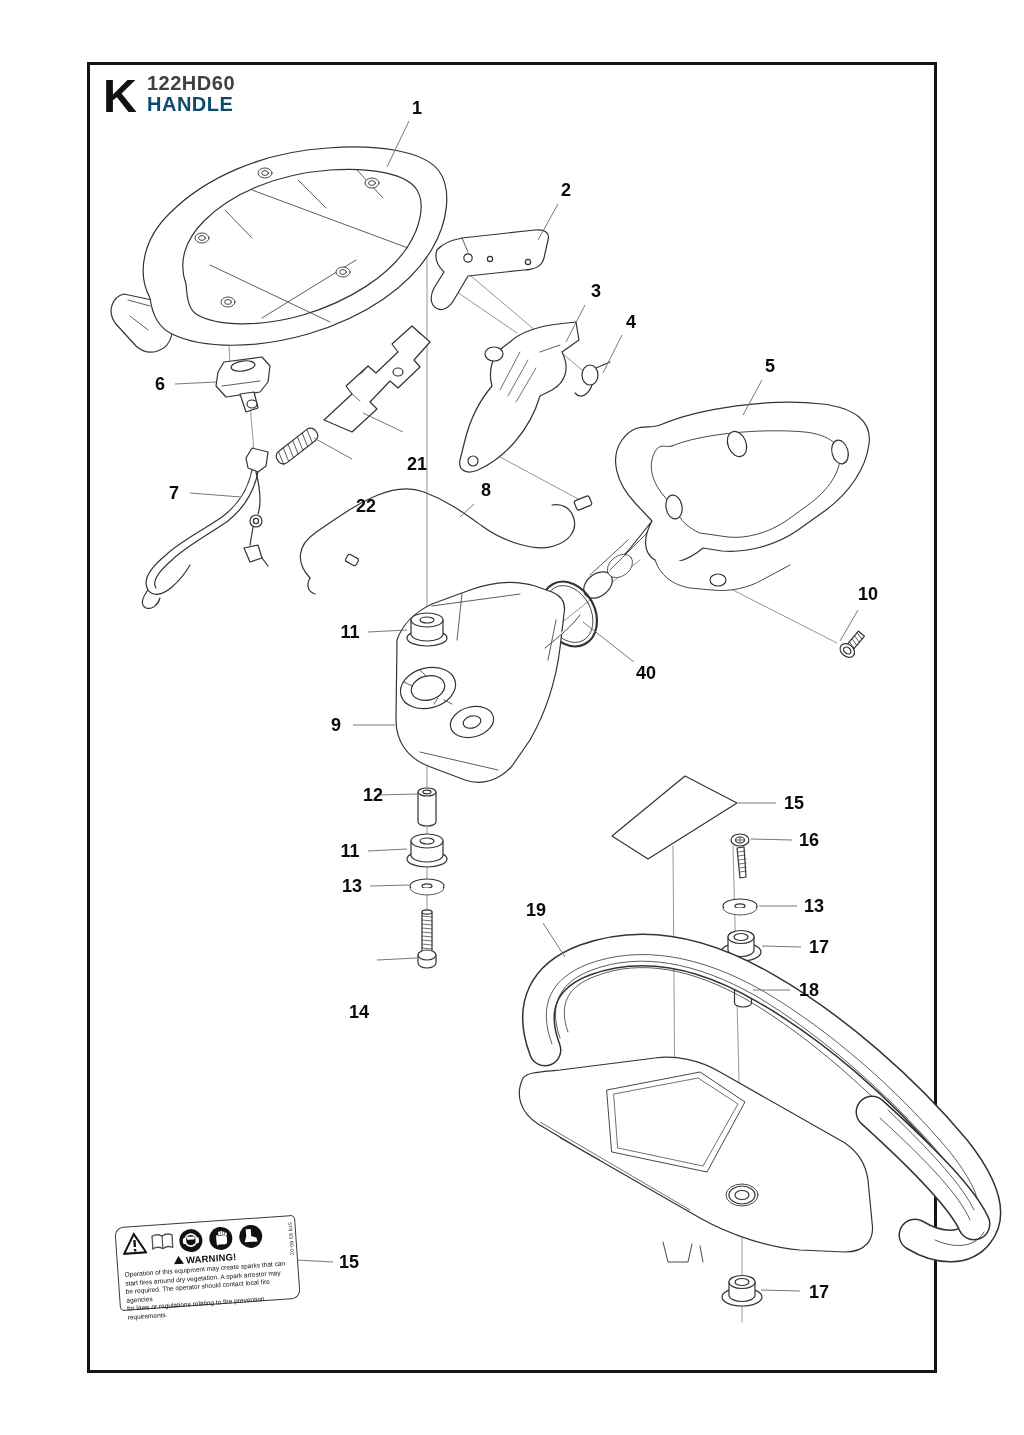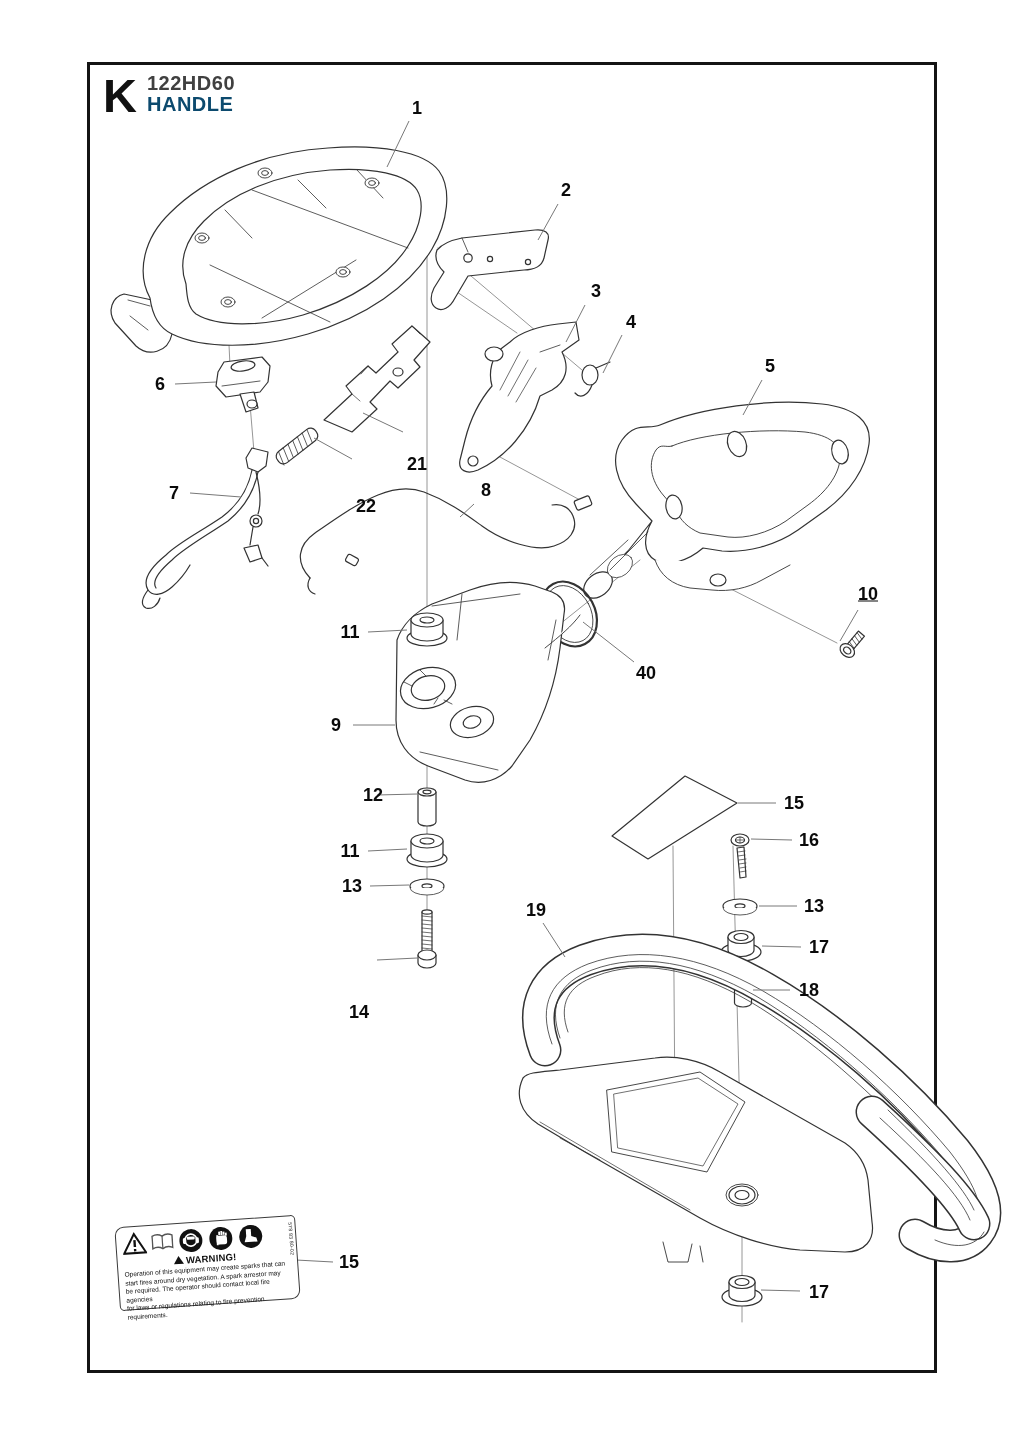--- a/index.html
+++ b/index.html
@@ -313,21 +313,21 @@
       <div class="callout" style="left: 417px; top: 108px;">1</div>
       <div class="callout" style="left: 566px; top: 190px;">2</div>
       <div class="callout" style="left: 596px; top: 291px;">3</div>
       <div class="callout" style="left: 631px; top: 322px;">4</div>
       <div class="callout" style="left: 770px; top: 366px;">5</div>
       <div class="callout" style="left: 160px; top: 384px;">6</div>
       <div class="callout" style="left: 417px; top: 464px;">21</div>
       <div class="callout" style="left: 366px; top: 466px; margin-top: 40px;">22</div>
       <div class="callout" style="left: 174px; top: 493px;">7</div>
       <div class="callout" style="left: 486px; top: 490px;">8</div>
-      <div class="callout" style="left: 868px; top: 594px; text-decoration: underline;">10</div>
+      <div class="callout" style="left: 868px; top: 594px;">10</div>
       <div class="callout" style="left: 350px; top: 632px;">11</div>
       <div class="callout" style="left: 646px; top: 673px;">40</div>
       <div class="callout" style="left: 336px; top: 725px;">9</div>
       <div class="callout" style="left: 359px; top: 795px; margin-left: 14px;">12</div>
       <div class="callout" style="left: 794px; top: 803px;">15</div>
       <div class="callout" style="left: 809px; top: 840px; text-align: center;">16</div>
       <div class="callout" style="left: 350px; top: 851px;">11</div>
       <div class="callout" style="left: 352px; top: 886px;">13</div>
       <div class="callout" style="left: 814px; top: 906px;">13</div>
       <div class="callout" style="left: 536px; top: 910px;">19</div>

